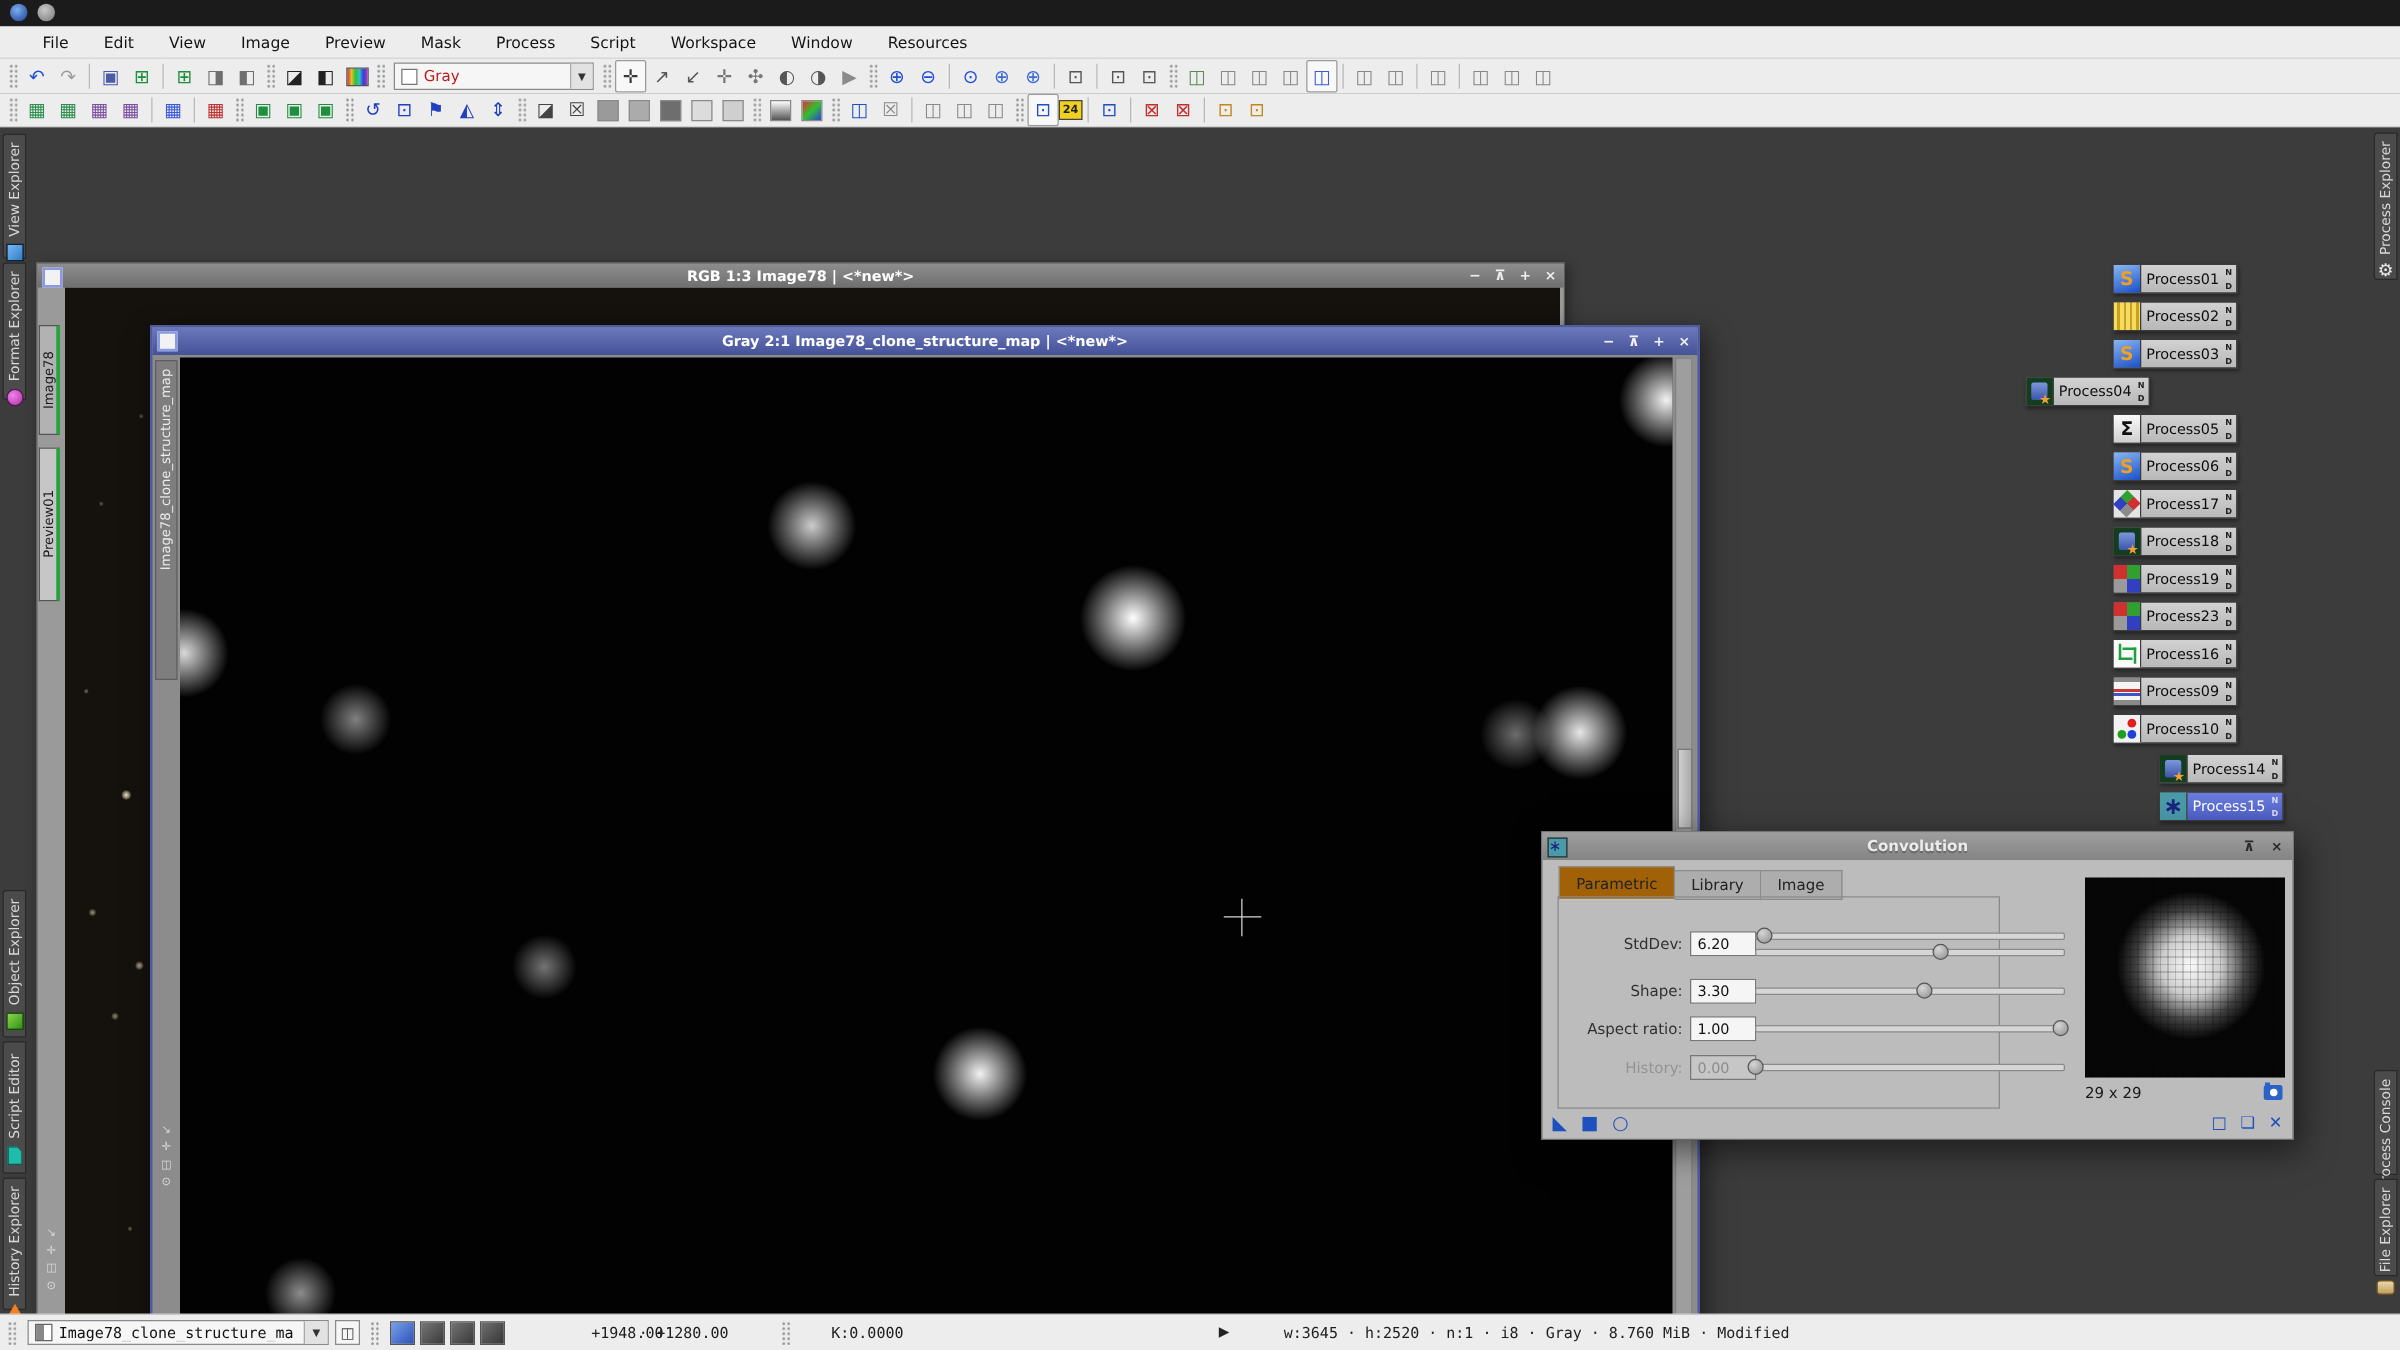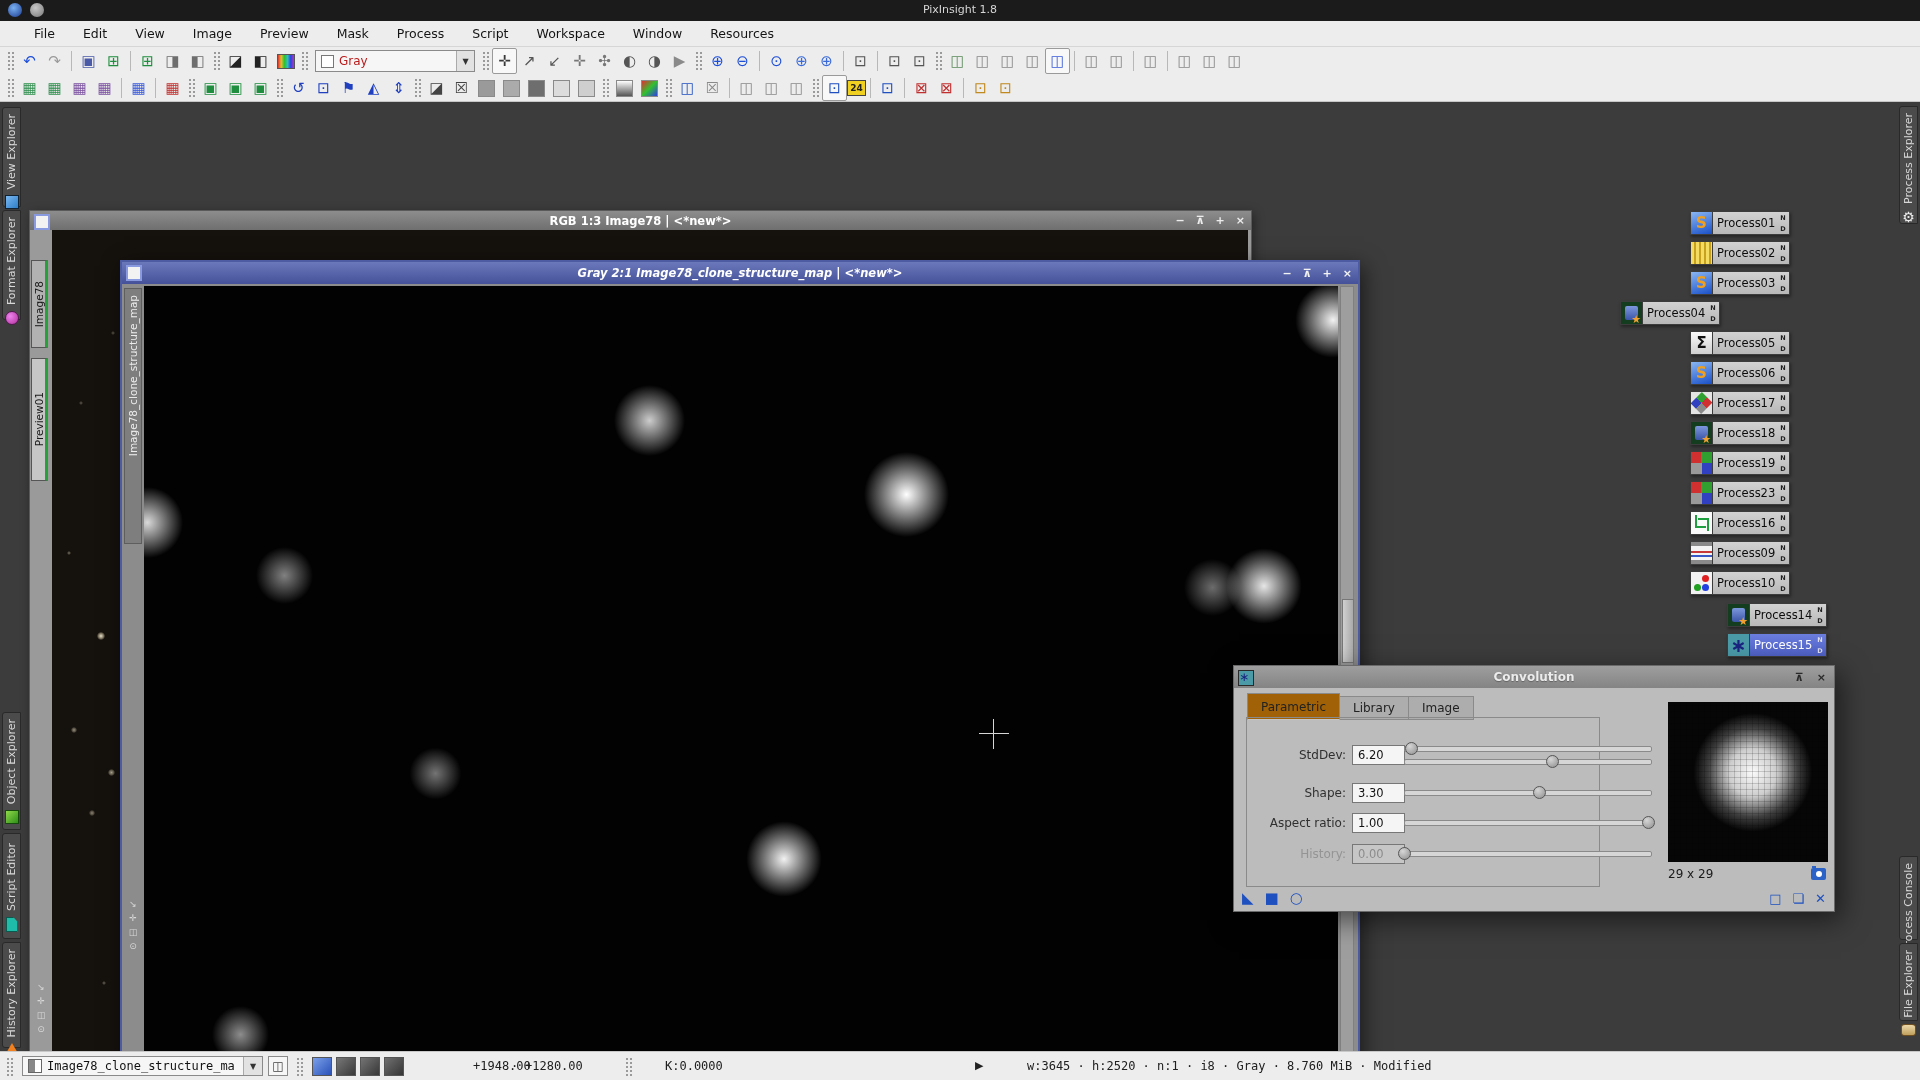--- a/index.html
+++ b/index.html
@@ -51,21 +51,21 @@
   .di-orange-pyramid{width:0;height:0;border-left:7px solid transparent;border-right:7px solid transparent;border-bottom:12px solid #f08020;}
   .di-gear{color:#ececec;font-size:14px;line-height:14px;}
   .di-console{width:0;height:0;border-top:6px solid transparent;border-bottom:6px solid transparent;border-left:11px solid #e05818;}
   .di-drive{width:13px;height:10px;background:linear-gradient(#ecd8a8,#bfa05e);border:1px solid #705020;border-radius:4px/3px;}
 
   
   .imgwin{position:absolute;box-sizing:border-box;}
   #rgbwin{left:29px;top:108px;width:1223px;height:941px;background:#9a9a9a;border:1px solid #5a5a5a;box-shadow:2px 3px 10px rgba(0,0,0,.4);}
   #rgbwin .tbarw{position:absolute;left:0;top:0;right:0;height:19px;background:linear-gradient(#8d8d8d,#6f6f6f);}
   #graywin{left:120px;top:158px;width:1240px;height:866px;background:#8c8c8c;border:2px solid #4d5ba2;box-shadow:4px 6px 20px rgba(0,0,0,.55);}
-  #graywin .tbarw{position:absolute;left:0;top:0;right:0;height:22px;background:linear-gradient(#6b78ba,#455299);font-style:italic;}
+  #graywin .tbarw{position:absolute;left:0;top:0;right:0;height:22px;background:linear-gradient(#6b78ba,#455299);}
   .tbarw .wtitle{position:absolute;left:60px;right:60px;top:0;bottom:0;display:flex;align-items:center;justify-content:center;
                  color:#fff;font-size:11.5px;font-weight:bold;white-space:nowrap;overflow:hidden;}
   .tbarw .wico{position:absolute;left:4px;top:3px;width:12px;height:12px;background:#f2f2f2;border:2px solid #8a9ae0;}
   .wbtns{position:absolute;right:6px;top:0;height:100%;display:flex;align-items:center;gap:11px;}
   .wbtn{color:#f2f2f2;font-size:11px;font-weight:bold;line-height:1;}
   #rgbwin .wbtn{color:#ededed;}
   .wcontent{position:absolute;overflow:hidden;}
   #rgbcontent{left:22px;top:19px;right:3px;bottom:3px;background:#15110d;}
   #graycontent{left:22px;top:24px;width:1194px;height:824px;background:#020202;}
   .vtab{position:absolute;left:1px;width:17px;border:1px solid #555;border-right:3px solid #27a23b;
@@ -165,21 +165,20 @@
   .swatch{position:absolute;top:5px;width:20px;height:19px;border:1px solid #555;box-sizing:border-box;}
   .stext{position:absolute;top:7px;font-family:"DejaVu Sans Mono",monospace;font-size:12px;color:#202020;white-space:pre;}
   #splay{position:absolute;left:975px;top:7px;font-size:11px;color:#222;}
 </style>
 </head>
 <body>
 
 <div class="abs" id="topbar">
   <div class="oslogo" id="logo1"></div>
   <div class="oslogo" id="logo2"></div>
-  <div class="apptitle">PixInsight 1.8</div>
 </div>
 
 <div class="abs" id="menubar">
     <div class="menu-item">File</div>
     <div class="menu-item">Edit</div>
     <div class="menu-item">View</div>
     <div class="menu-item">Image</div>
     <div class="menu-item">Preview</div>
     <div class="menu-item">Mask</div>
     <div class="menu-item">Process</div>

